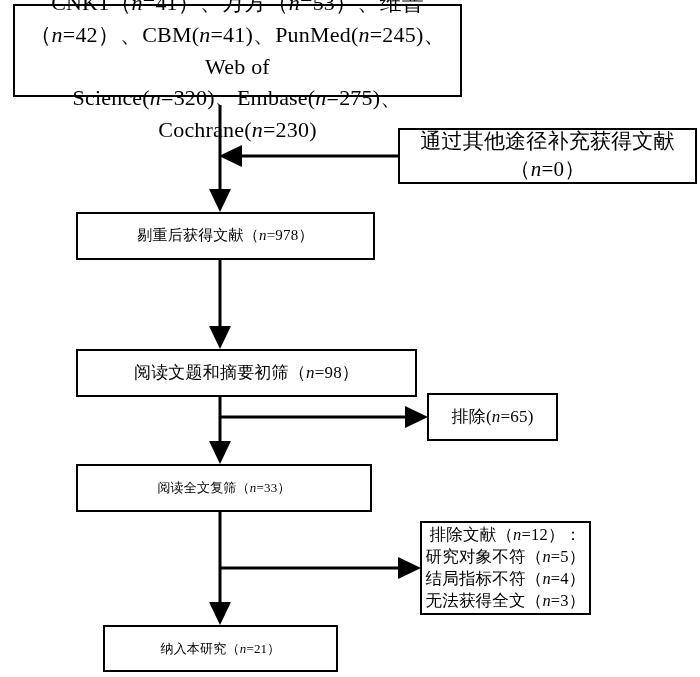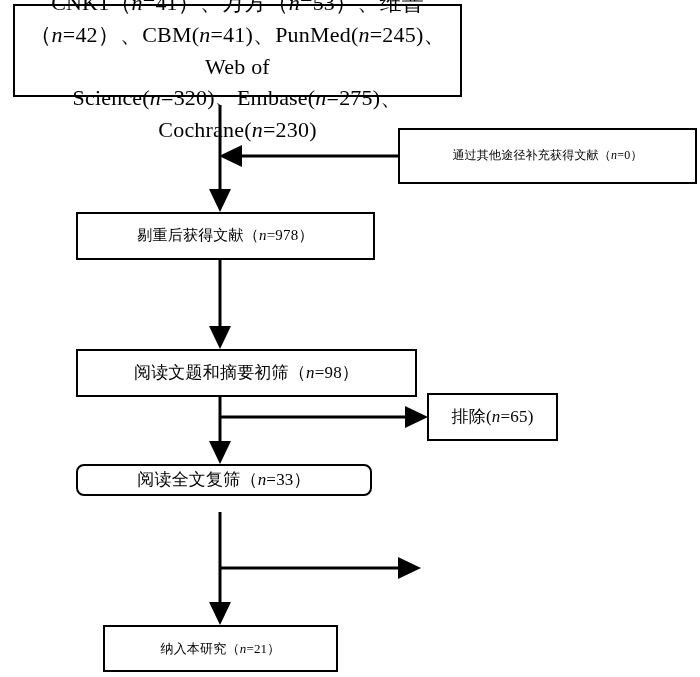--- a/index.html
+++ b/index.html
@@ -47,39 +47,38 @@
   }
   
   #node-search {
     left: 13px;  top: 4px;   width: 449px; height: 93px;
     font-size: 22px;
   }
   #node-search .node-text { line-height: 1.45; }
 
   #node-supplement {
     left: 398px; top: 128px; width: 299px; height: 56px;
-    font-size: 12px;
+    font-size: 21px;
   }
   #node-dedup {
     left: 76px; top: 212px; width: 299px; height: 48px;
     font-size: 15px;
     text-align: center;
   }
   #node-screen-title {
     left: 76px; top: 349px; width: 341px; height: 48px;
     font-size: 17px;
   }
   #node-exclude-1 {
     left: 427px; top: 393px; width: 131px; height: 48px;
     font-size: 17px;
   }
   #node-fulltext {
-    left: 76px; top: 464px; width: 296px; height: 32px;
-    font-size: 17px;
-    border-radius: 8px;
+    left: 76px; top: 464px; width: 296px; height: 48px;
+    font-size: 13px;
   }
   #node-exclude-2 {
     left: 420px; top: 521px; width: 171px; height: 94px;
     font-size: 16.5px;
   }
   #node-exclude-2 .node-text { line-height: 1.32; }
 
   #node-included {
     left: 103px; top: 625px; width: 235px; height: 47px;
     font-size: 13px;
@@ -137,18 +136,21 @@
   </div>
 
   <div class="node" id="node-exclude-1">
     <span class="node-text">排除(<i class="ital-n">n</i>=65)</span>
   </div>
 
   <div class="node" id="node-fulltext">
     <span class="node-text">阅读全文复筛（<i class="ital-n">n</i>=33）</span>
   </div>
 
+  <div class="node" id="node-exclude-2">
+    <span class="node-text">排除文献（<i class="ital-n">n</i>=12）：<br>研究对象不符（<i class="ital-n">n</i>=5）<br>结局指标不符（<i class="ital-n">n</i>=4）<br>无法获得全文（<i class="ital-n">n</i>=3）</span>
+  </div>
 
   <div class="node" id="node-included">
     <span class="node-text">纳入本研究（<i class="ital-n">n</i>=21）</span>
   </div>
 
 </div>
 
 </body></html>

